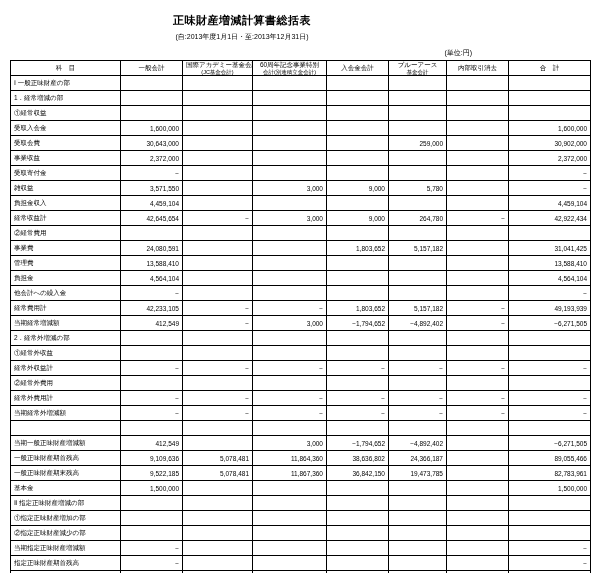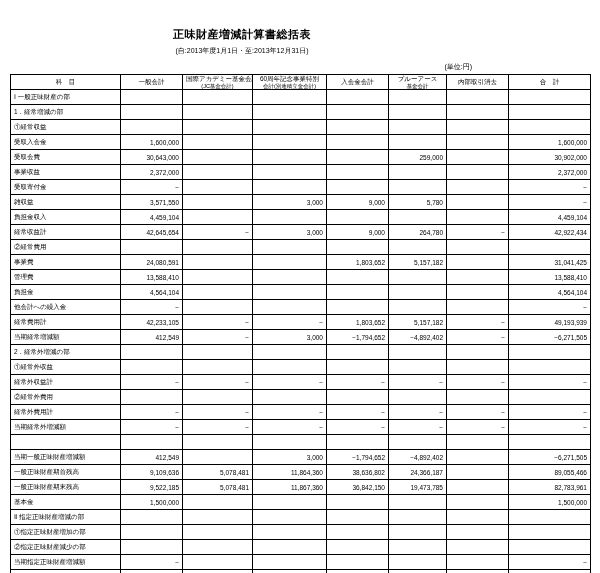--- a/index.html
+++ b/index.html
@@ -12,21 +12,21 @@
     height: 573px;
     font-family: "Liberation Sans", sans-serif;
     color: #000000;
     font-size: 7px;
     position: relative;
   }
   .page {
     width: 484px;
     height: 573px;
     box-sizing: border-box;
-    padding: 24px 10px 0 10px;
+    padding: 10px 10px 0 10px;
     position: relative;
   }
   .doc-title {
     text-align: center;
     font-size: 11px;
     font-weight: bold;
     letter-spacing: 0.5px;
     margin: 3px 0 4px 0;
   }
   .doc-period {

